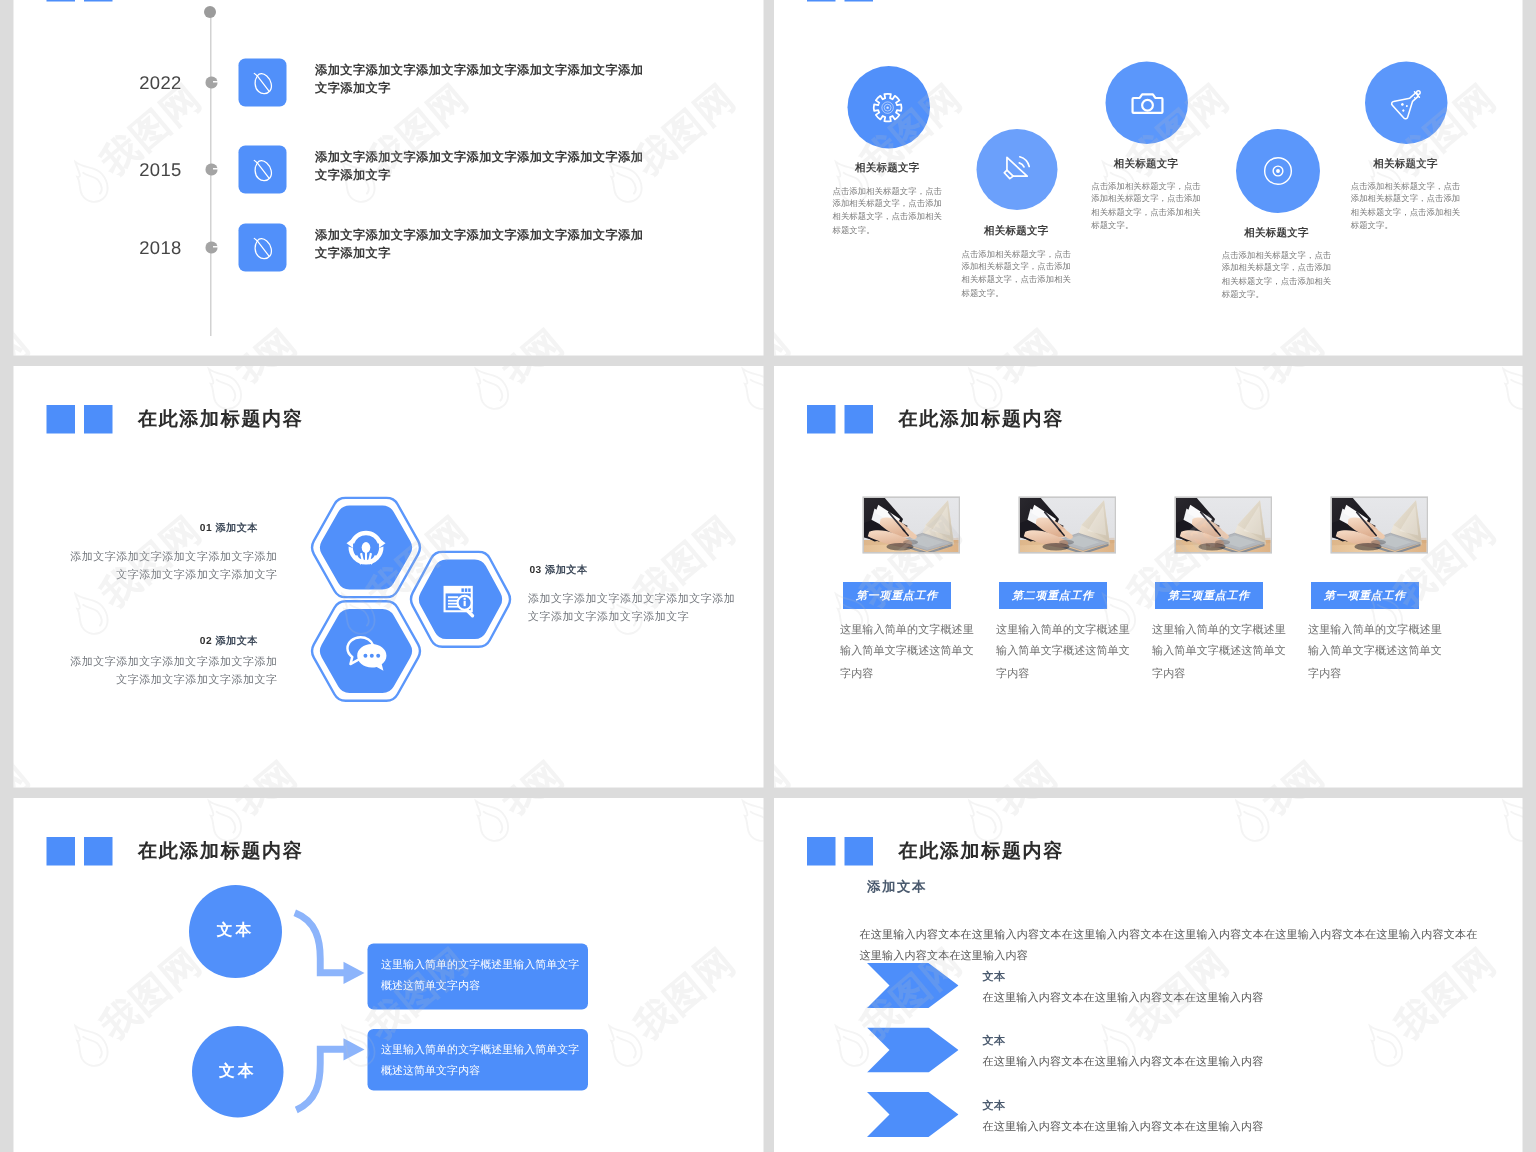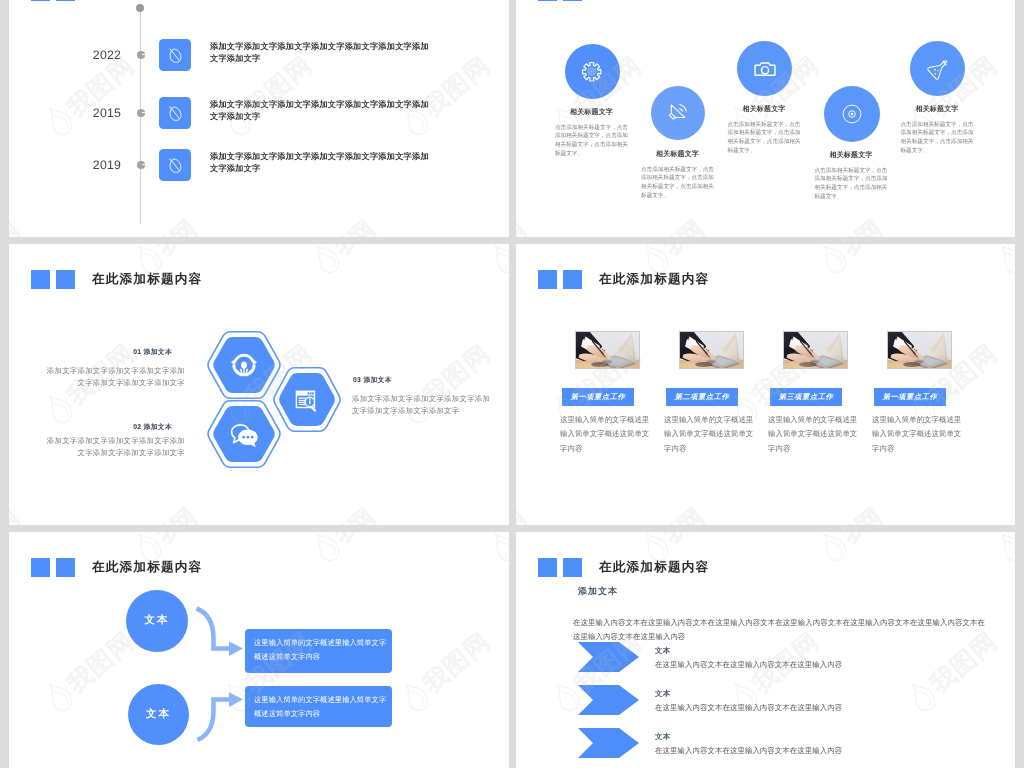--- a/index.html
+++ b/index.html
@@ -140,21 +140,21 @@
 <path d="M6.6 3.4 L8.6 5.7"></path>
 <path d="M8.6 5.6 C 5.6 8.6, 4.6 14.0, 7.4 17.6 C 9.4 20.2, 13.4 20.8, 15.9 18.7 C 18.8 16.2, 18.4 10.4, 15.6 7.0 C 13.4 4.4, 10.6 3.6, 8.6 5.6 Z"></path>
 <path d="M8.3 5.3 L15.3 18.6"></path>
 </g>
 </svg>
         </div>
     <div class="tl-txt">添加文字添加文字添加文字添加文字添加文字添加文字添加文字添加文字</div>
   </div>
 
   <div class="tl-row" style="top:186px">
-    <div class="tl-year">2019</div>
+    <div class="tl-year">2018</div>
     <div class="tl-dot"></div>
     <div class="tl-icon">
           <svg viewBox="0 0 24 24" width="21" height="21" fill="none" stroke="#fff" stroke-width=".95" stroke-linecap="round" stroke-linejoin="round">
 <g transform="rotate(-10 12 12)">
 <path d="M6.6 3.4 L8.6 5.7"></path>
 <path d="M8.6 5.6 C 5.6 8.6, 4.6 14.0, 7.4 17.6 C 9.4 20.2, 13.4 20.8, 15.9 18.7 C 18.8 16.2, 18.4 10.4, 15.6 7.0 C 13.4 4.4, 10.6 3.6, 8.6 5.6 Z"></path>
 <path d="M8.3 5.3 L15.3 18.6"></path>
 </g>
 </svg>
         </div>

